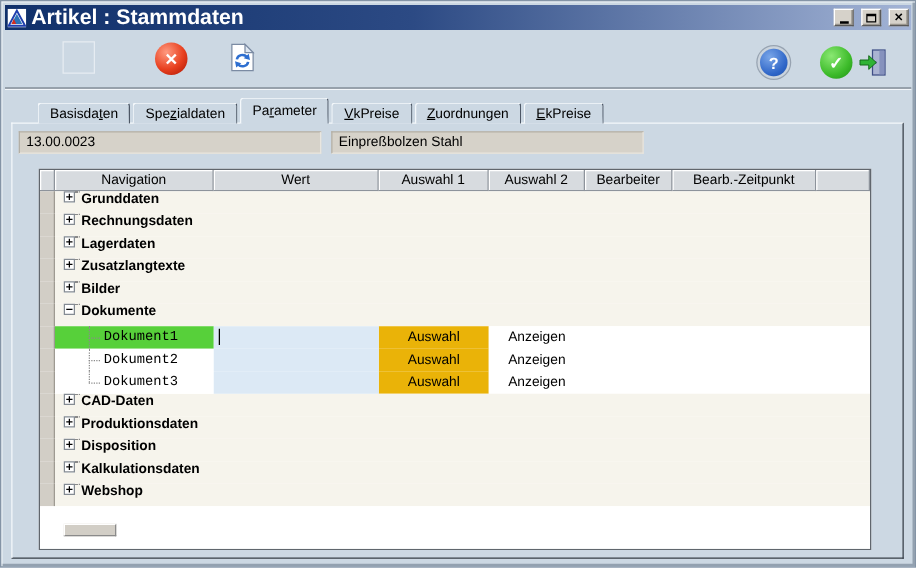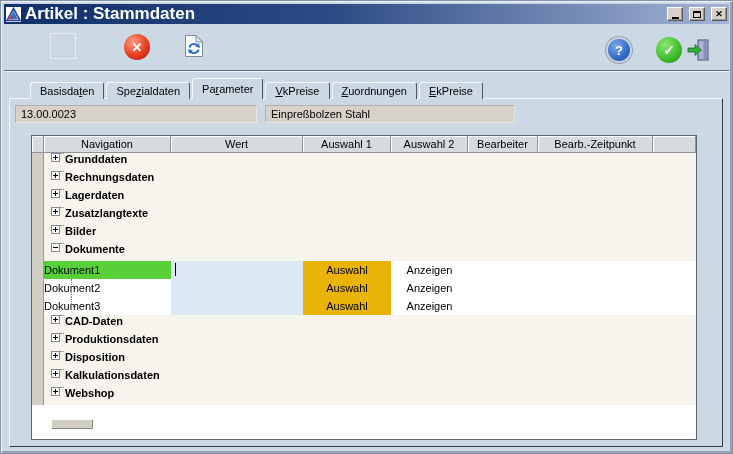--- a/index.html
+++ b/index.html
@@ -107,21 +107,21 @@
   }
   .expander::before { content: ""; position: absolute; left: 1px; right: 1px; top: 3px; height: 1px; background: #000; }
   .expander.plus::after { content: ""; position: absolute; top: 1px; bottom: 1px; left: 3px; width: 1px; background: #000; }
   .cat-stub { width: 4px; height: 0; border-top: 1px dotted #8a8a8a; flex: none; }
   .cat-label { margin-left: 1px; white-space: nowrap; }
   .cell-nav { width: 127px; flex: none; background: #fff; position: relative; display: flex; align-items: center; }
   .cell-nav.selected { background: #57d03a; }
   .vline { position: absolute; left: 27px; top: 0; bottom: 0; width: 0; border-left: 1px dotted #8a8a8a; }
   .vline.half { bottom: 50%; }
   .hstub { position: absolute; left: 27px; top: 50%; width: 9px; height: 0; border-top: 1px dotted #8a8a8a; }
-  .child-label { white-space: nowrap; font-weight: normal; }
+  .child-label { margin-left: 39px; white-space: nowrap; font-weight: normal; font-family: Liberation Mono, monospace; }
   .cell-wert { width: 132px; flex: none; background: #dce9f5; position: relative; }
   .caret { position: absolute; left: 4px; top: 2px; bottom: 3px; width: 1px; background: #000; }
   .cell-a1 { width: 88px; flex: none; background: #eab308; display: flex; align-items: center; justify-content: center; }
   .cell-a2 { width: 77px; flex: none; background: #fff; display: flex; align-items: center; justify-content: center; }
   .cell-rest { flex: 1; background: #fff; }
   .tbody-filler { background: #fff; height: 36px; position: relative; }
   .bottom-artifact {
     position: absolute; left: 19px; top: 14px; width: 42px; height: 10px;
     background: #d2cec6; border: 1px solid; border-color: #ffffff #8a8a8a #8a8a8a #ffffff;
   }

